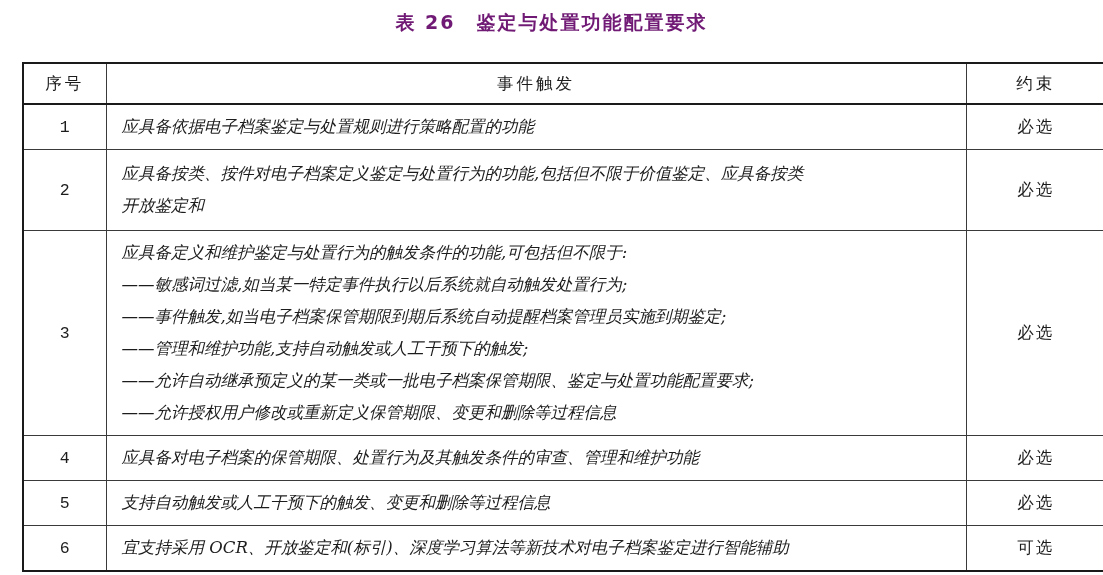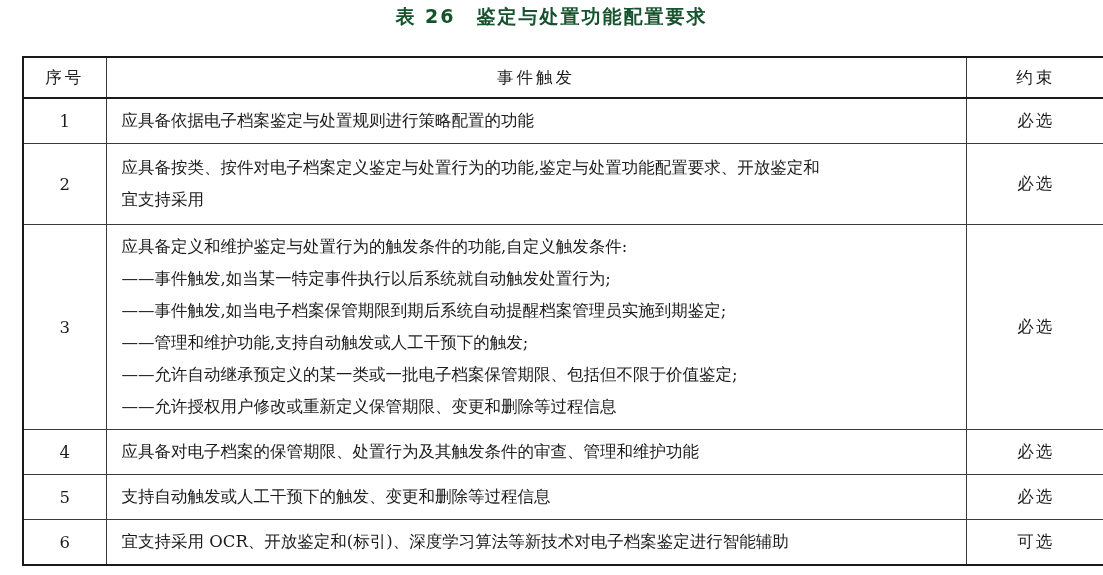--- a/index.html
+++ b/index.html
@@ -6,27 +6,27 @@
     margin: 0;
     padding: 0;
     width: 1103px;
     height: 575px;
     background: #ffffff;
     overflow: hidden;
     font-family: "DejaVu Serif", "Liberation Serif", serif;
     color: #1c1c1c;
   }
   .doc-title {
-    padding-top: 4px;
+    padding-top: 10px;
     text-align: center;
     font-family: "DejaVu Sans", "Liberation Sans", sans-serif;
     font-weight: 700;
     font-size: 19px;
     letter-spacing: 2px;
-    color: #14532d;
+    color: #701a75;
   }
   table.req-table {
     border-collapse: collapse;
     table-layout: fixed;
     width: 1059px;
     margin: 26px 0 0 22px;
     border: 2px solid #1a1a1a;
     font-size: 16.5px;
   }
   .req-table th, .req-table td {
@@ -34,24 +34,24 @@
     vertical-align: middle;
     padding: 0;
   }
   .req-table th {
     font-weight: 400;
     letter-spacing: 3px;
     text-align: center;
     border-bottom: 2px solid #1a1a1a;
     height: 39px;
   }
-  .col-no  { width: 83px;  text-align: center; }
+  .col-no  { width: 83px;  text-align: center; font-family: Liberation Mono, monospace; }
   .col-req { width: 860px; }
   .col-con { width: 140px; text-align: center; letter-spacing: 2px; }
-  td.col-req { padding: 6px 10px 6px 15px; }
+  td.col-req { padding: 6px 10px 6px 15px; font-style: italic; }
   .line { line-height: 32px; white-space: nowrap; }
   tr.r-h1 { height: 42px; }
   tr.r-h2 { height: 81px; }
   tr.r-h3 { height: 193px; }
   tr.r6   { height: 43px; }
 </style>
 </head>
 <body>
 
 <div class="doc-title">表 26　鉴定与处置功能配置要求</div>
@@ -73,33 +73,33 @@
     <tr class="r-h1">
       <td class="col-no">1</td>
       <td class="col-req">
         <div class="line">应具备依据电子档案鉴定与处置规则进行策略配置的功能</div>
       </td>
       <td class="col-con">必选</td>
     </tr>
     <tr class="r-h2">
       <td class="col-no">2</td>
       <td class="col-req">
-        <div class="line">应具备按类、按件对电子档案定义鉴定与处置行为的功能,鉴定与处置功能配置要求、开放鉴定和</div>
-        <div class="line">宜支持采用</div>
+        <div class="line">应具备按类、按件对电子档案定义鉴定与处置行为的功能,包括但不限于价值鉴定、应具备按类</div>
+        <div class="line">开放鉴定和</div>
       </td>
       <td class="col-con">必选</td>
     </tr>
     <tr class="r-h3">
       <td class="col-no">3</td>
       <td class="col-req">
-        <div class="line">应具备定义和维护鉴定与处置行为的触发条件的功能,自定义触发条件:</div>
-        <div class="line">——事件触发,如当某一特定事件执行以后系统就自动触发处置行为;</div>
+        <div class="line">应具备定义和维护鉴定与处置行为的触发条件的功能,可包括但不限于:</div>
+        <div class="line">——敏感词过滤,如当某一特定事件执行以后系统就自动触发处置行为;</div>
         <div class="line">——事件触发,如当电子档案保管期限到期后系统自动提醒档案管理员实施到期鉴定;</div>
         <div class="line">——管理和维护功能,支持自动触发或人工干预下的触发;</div>
-        <div class="line">——允许自动继承预定义的某一类或一批电子档案保管期限、包括但不限于价值鉴定;</div>
+        <div class="line">——允许自动继承预定义的某一类或一批电子档案保管期限、鉴定与处置功能配置要求;</div>
         <div class="line">——允许授权用户修改或重新定义保管期限、变更和删除等过程信息</div>
       </td>
       <td class="col-con">必选</td>
     </tr>
     <tr class="r-h1">
       <td class="col-no">4</td>
       <td class="col-req">
         <div class="line">应具备对电子档案的保管期限、处置行为及其触发条件的审查、管理和维护功能</div>
       </td>
       <td class="col-con">必选</td>

